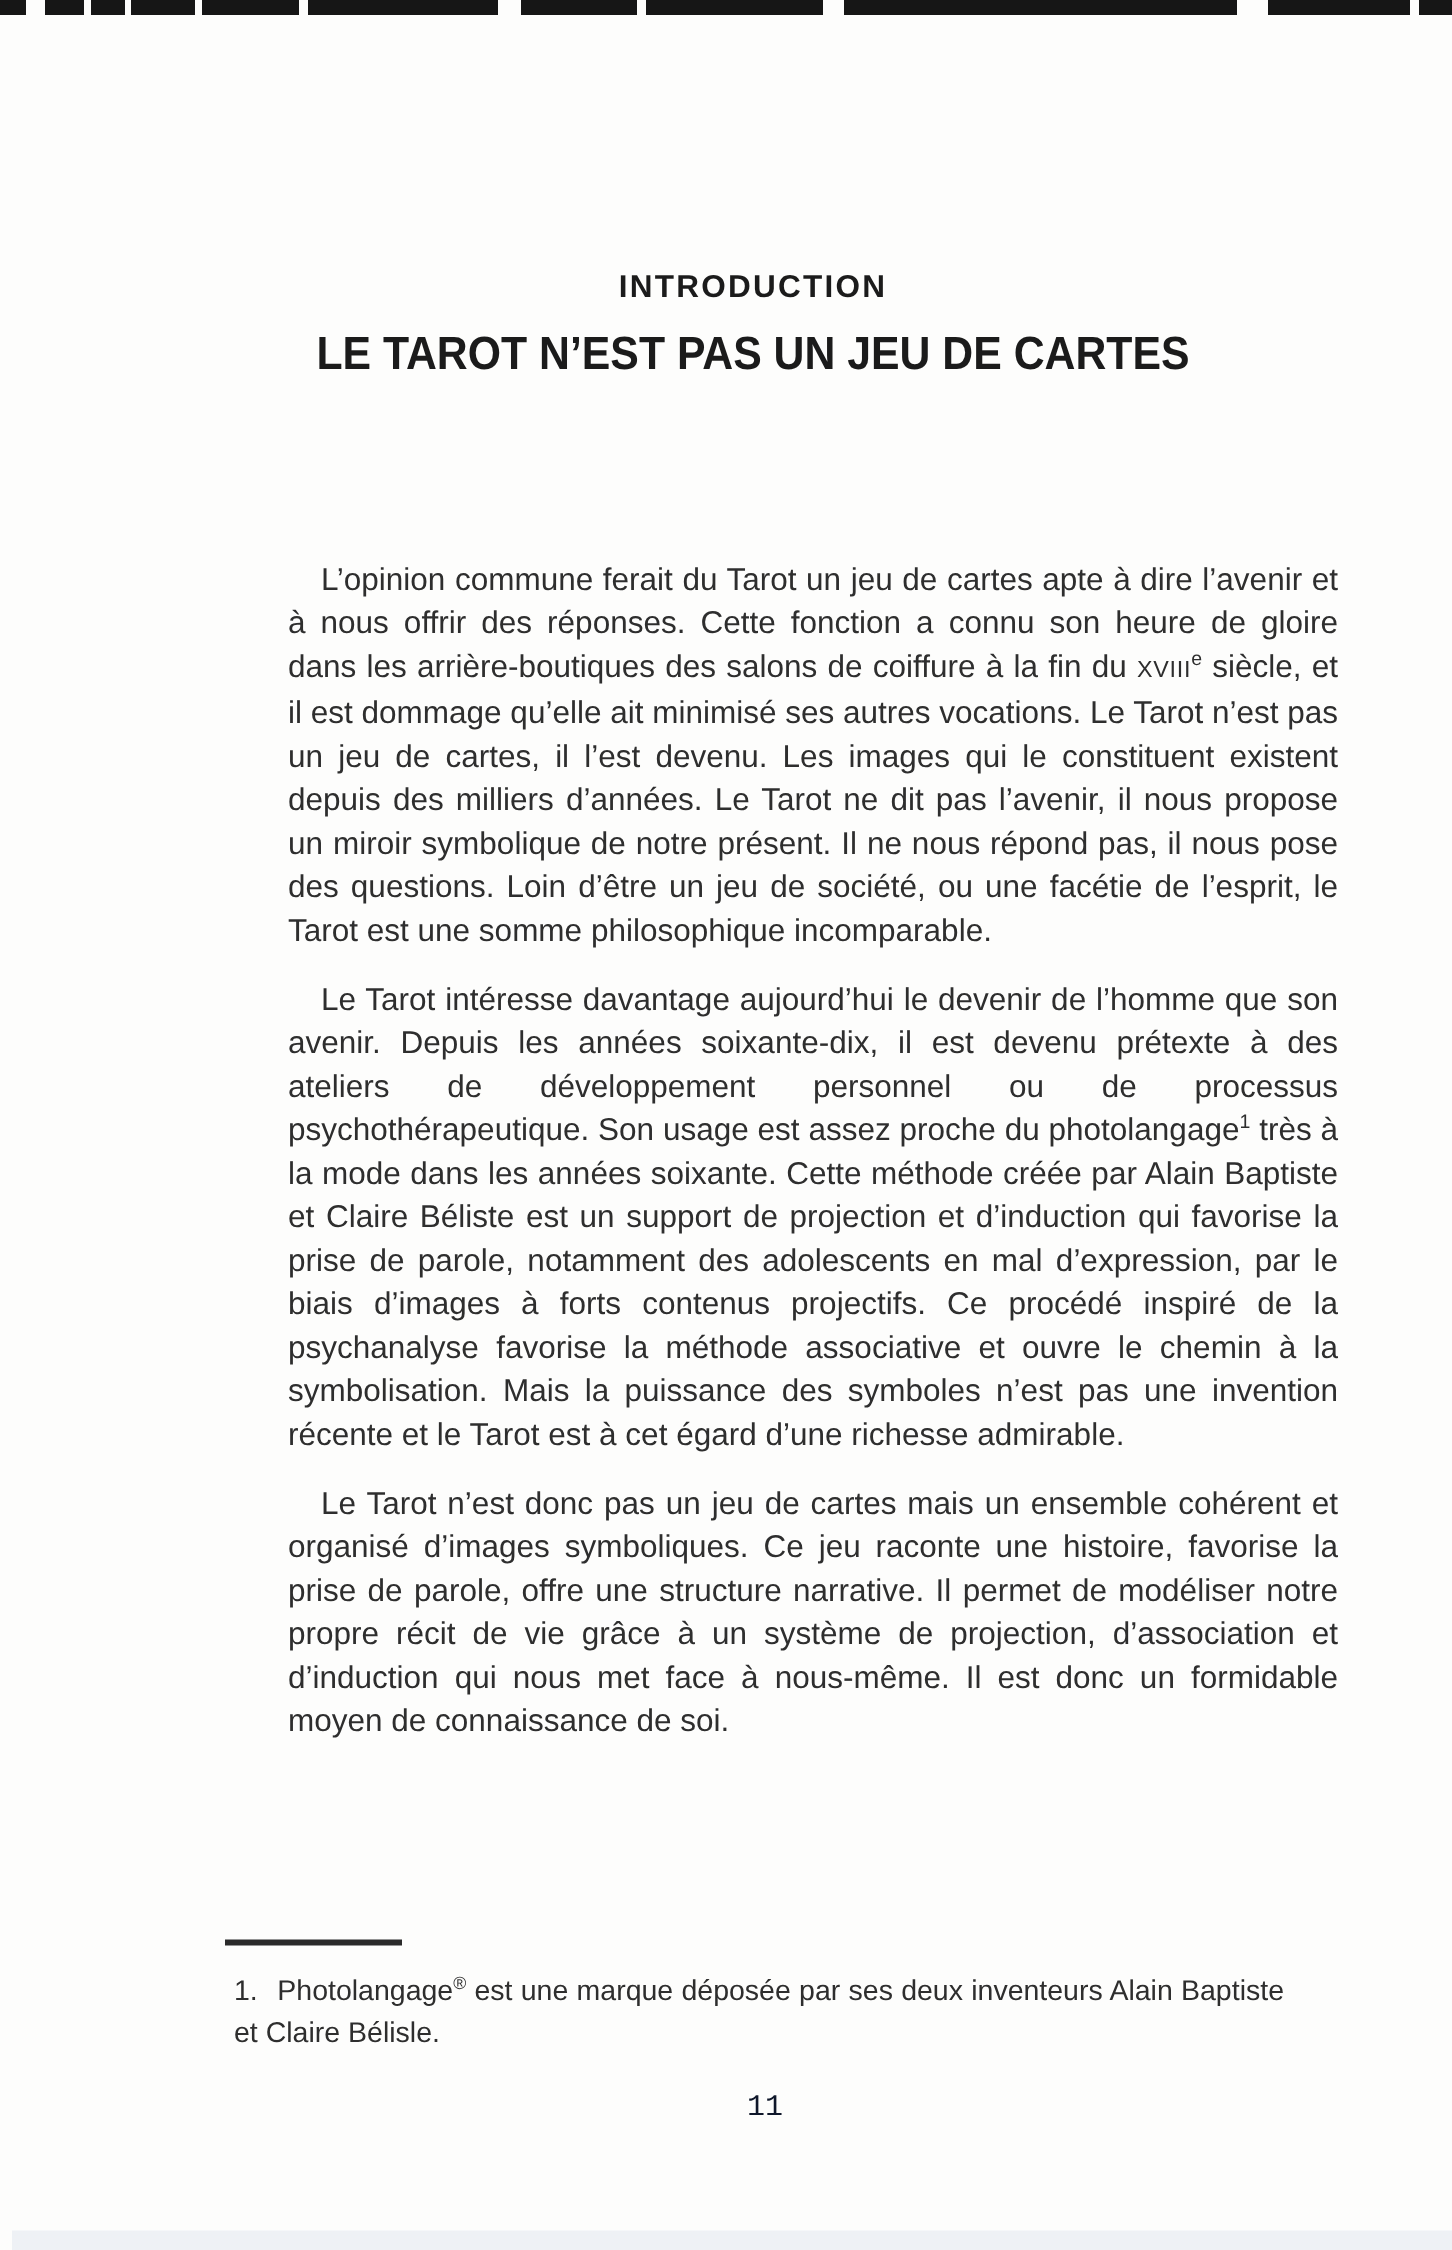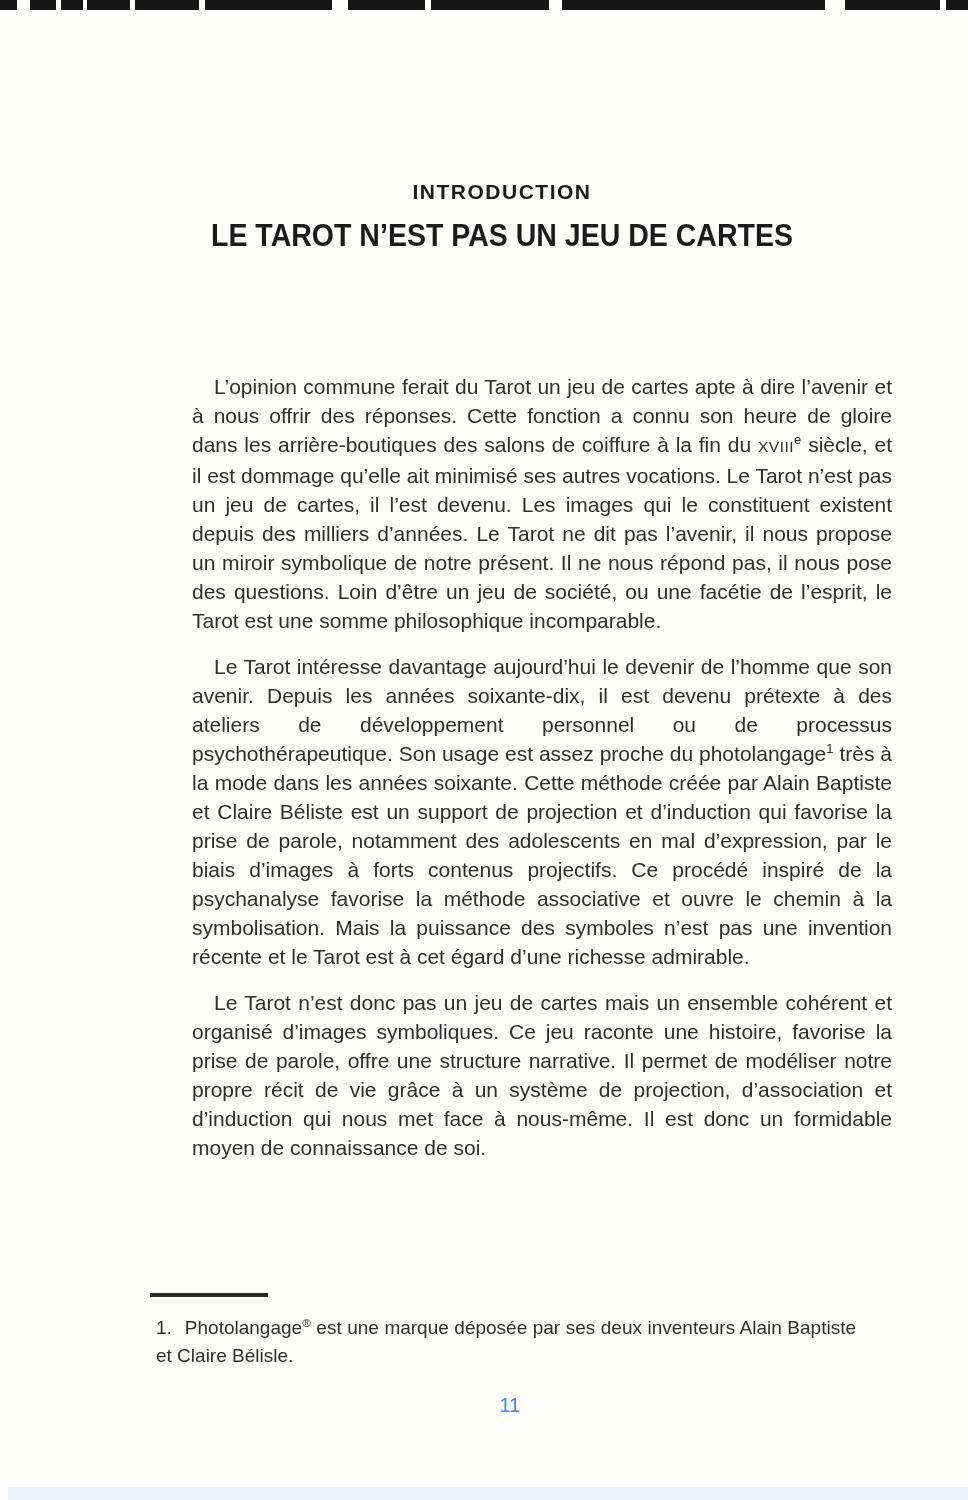--- a/index.html
+++ b/index.html
@@ -65,21 +65,21 @@
     background:#2a2a2a;
   }
   .footnote{
     position:absolute;left:152px;width:700px;top:1310px;
     font-size:19px;line-height:28px;text-align:justify;margin:4px;
   }
   .seg-marker{margin-right:13px;}
   
   .page-number{
     position:absolute;left:152px;width:716px;top:1394px;
-    text-align:center;font-size:20px;color:#3b82f6;
+    text-align:center;font-size:20px;color:#0f172a;font-family:Liberation Mono, monospace;
   }
 </style>
 </head>
 <body>
 
 <div class="top-bar"></div>
 
 <div class="head-block">
   <h2 class="kicker">INTRODUCTION</h2>
   <h1 class="page-title">LE TAROT N’EST PAS UN JEU DE CARTES</h1>

